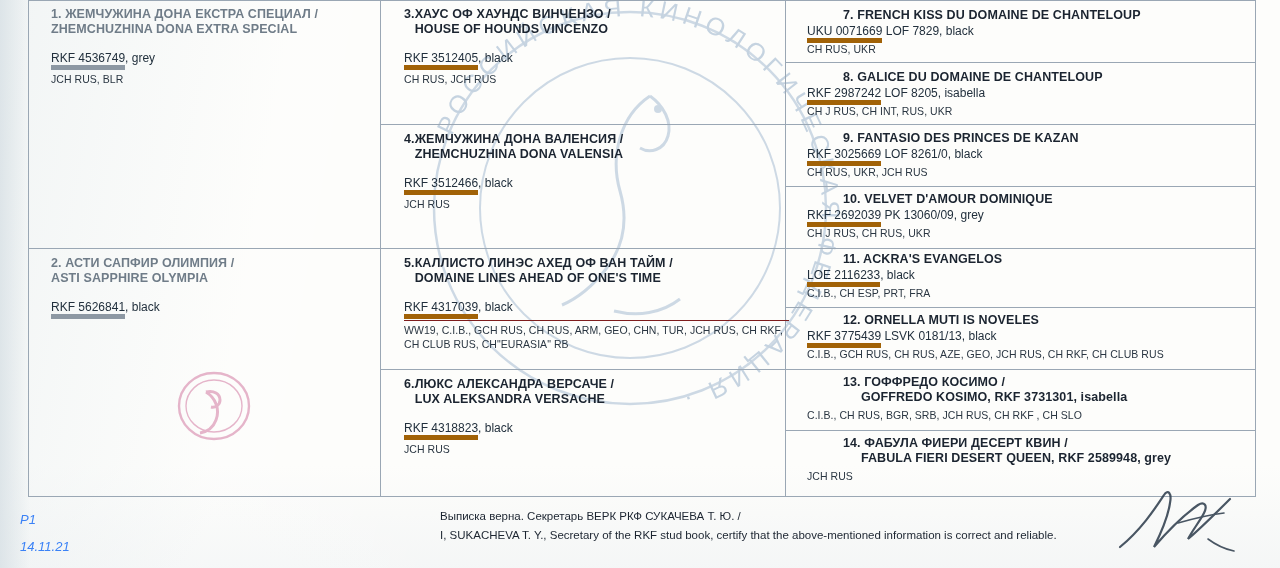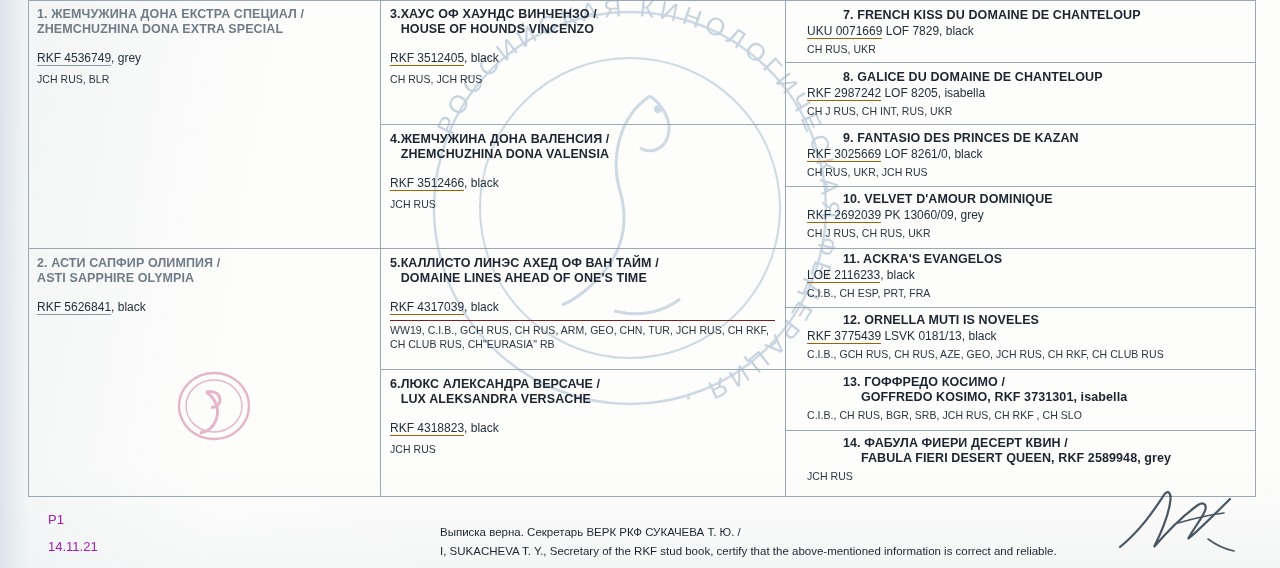--- a/index.html
+++ b/index.html
@@ -87,62 +87,64 @@
     line-height: 1.22;
     white-space: pre-line;
   }
   .reg {
     font-size: 12px;
     line-height: 1.3;
     margin-top: 13px;
     color: #22303d;
   }
   .reg .u {
-    border-bottom: 1px solid #a16207;
+    border-bottom: 5px solid #a16207;
     padding-bottom: 0px;
   }
   .titles {
     font-size: 10.5px;
     line-height: 1.35;
     margin-top: 6px;
     color: #2a3642;
     letter-spacing: 0.05px;
   }
   .pad {
     padding: 7px 10px 0 9px;
+    margin-left: 14px;
   }
   .faded {
     color: #6f7c88;
   }
   .faded .u { border-bottom-color: #8d98a3; }
 
   
   .blk .num { font-size: 12.5px; margin-left: 48px; }
   .blk .reg { margin-top: 1px; font-size: 12px; padding-left: 12px; }
   .blk .titles { margin-top: 2px; padding-left: 12px; font-size: 10.5px; }
 
   
   .footer {
     position: absolute;
     left: 0; right: 0;
     top: 497px;
     height: 71px;
   }
   .footer-left {
     position: absolute;
-    left: 48px;
+    left: 20px;
     top: 10px;
     font-size: 13px;
     line-height: 2.05;
-    color: #a21caf;
+    color: #3b82f6;
+    font-style: italic;
   }
   .footer-center {
     position: absolute;
     left: 440px;
-    top: 26px;
+    top: 10px;
     font-size: 11.5px;
     line-height: 1.65;
     color: #1b2430;
   }
   .signature {
     position: absolute;
     right: 38px;
     top: -8px;
     width: 130px;
     height: 70px;

